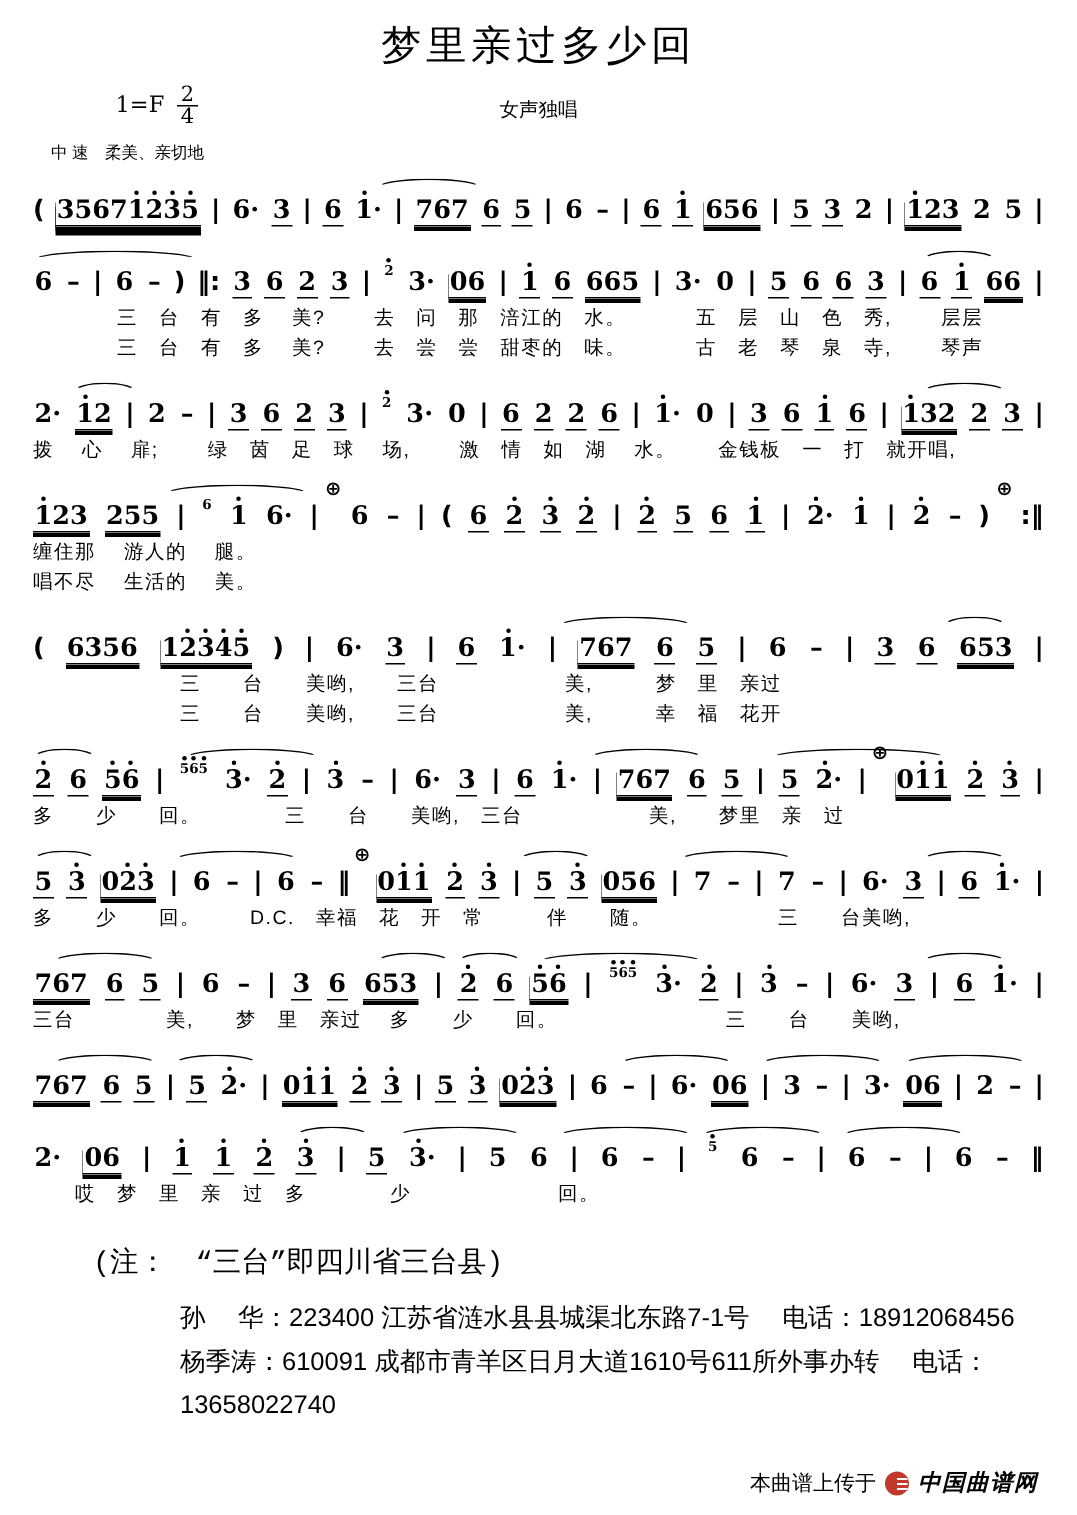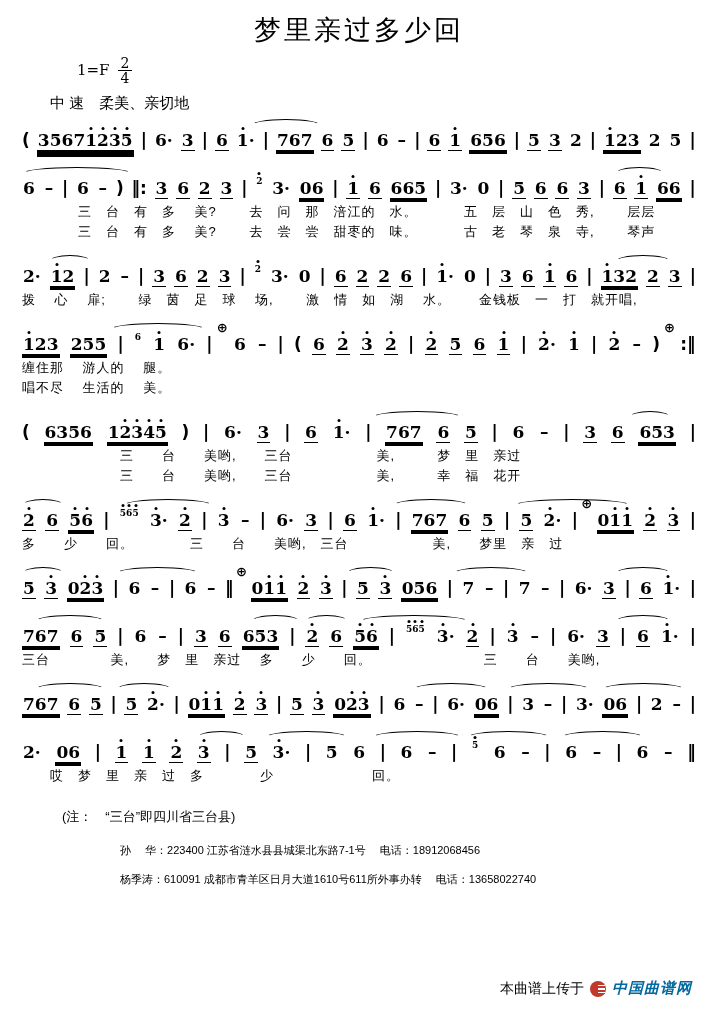--- a/index.html
+++ b/index.html
@@ -7,21 +7,21 @@
     width:718px;height:1010px;overflow:hidden;background:#fff;color:#000;
     font-family:"Liberation Sans",sans-serif;position:relative;
   }
   .page{padding:0 22px;}
   .title{text-align:center;font-size:27px;font-weight:normal;letter-spacing:3px;padding-top:12px;}
   .meta{position:relative;height:62px;margin-top:2px;font-size:14px;}
   .keyblock{position:absolute;left:12px;top:6px;font-family:"DejaVu Serif",serif;font-size:15px;margin-left:43px;}
   .frac{display:inline-block;text-align:center;vertical-align:middle;margin-left:8px;line-height:14px;font-size:14px;}
   .frac .ft{border-bottom:1px solid #000;padding:0 3px;display:block;}
   .frac .fb{display:block;}
-  .tempo{position:absolute;left:28px;top:44px;font-size:15px;text-align:center;}
+  .tempo{position:absolute;left:12px;top:44px;font-size:11px;text-align:center;}
   .subtitle{position:absolute;left:0;right:0;top:14px;text-align:center;font-size:13px;}
   .credits{position:absolute;right:18px;top:8px;text-align:right;font-size:14px;line-height:22px;}
   
   .sys{margin-top:12px;}
   .sys:first-child{margin-top:6px;}
   .notes{
     display:flex;justify-content:space-between;align-items:baseline;
     font-family:"DejaVu Serif",serif;font-weight:bold;font-size:17px;
     position:relative;height:24px;padding-top:12px;
   }
@@ -34,40 +34,41 @@
     width:3px;height:3px;border-radius:50%;background:#000;}
   .ad{font-weight:bold;}
   .dash{font-weight:bold;letter-spacing:0;}
   .bar{font-family:"DejaVu Sans",sans-serif;font-weight:bold;font-size:17px;}
   .grace{font-size:9px;transform:translateY(-10px);display:inline-block;}
   .codaw{position:relative;width:0;display:inline-block;}
   .coda{position:absolute;left:-6px;top:-30px;font-size:13px;font-weight:bold;font-family:"DejaVu Sans",sans-serif;}
   .arc{position:absolute;top:1px;height:11px;border:1.5px solid transparent;border-top-color:#000;
     border-radius:50%;pointer-events:none;}
   .lyr{font-size:13px;line-height:20px;white-space:pre;letter-spacing:1px;}
-  .footnote{margin-top:22px;padding-left:40px;font-size:13px;}
-  .contacts{margin-top:10px;padding-left:98px;font-size:11px;line-height:29px;}
+  .footnote{margin-top:22px;padding-left:40px;font-size:19px;font-family:Liberation Mono, monospace;}
+  .contacts{margin-top:10px;padding-left:98px;font-size:17px;line-height:29px;}
   .sitefoot{position:absolute;right:26px;bottom:12px;display:flex;align-items:center;gap:6px;font-size:14px;}
   .logo-ic{display:inline-block;width:16px;height:16px;border-radius:50%;background:#c0392b;position:relative;}
   .logo-ic::after{content:"";position:absolute;left:8px;top:4px;width:7px;height:9px;
     background:repeating-linear-gradient(#fff 0 1.5px,#c0392b 1.5px 3.5px);}
-  .logo-tx{color:#0369a1;font-weight:bold;font-size:15px;font-style:italic;letter-spacing:1px;}
+  .logo-tx{color:#000000;font-weight:bold;font-size:15px;font-style:italic;letter-spacing:1px;}
 </style>
 </head>
 <body>
 
 <div class="page">
   <div class="title">梦里亲过多少回</div>
   <div class="meta">
     <div class="keyblock">
       <span>1=F</span><span class="frac"><span class="ft">2</span><span class="fb">4</span></span>
     </div>
     <div class="tempo">
       <span>中 速</span>　<span>柔美、亲切地</span>
     </div>
+    <div class="subtitle">女声独唱</div>
   </div>
 
   <div id="score">
       <div class="sys">
         <div class="notes">
           <div class="arc" style="left: 34%; width: 10%;"></div>
           <span class="bar">(</span>
           <span class="note u3"><span class="ch">3</span><span class="ch">5</span><span class="ch">6</span><span class="ch">7</span><span class="ch hi">1</span><span class="ch hi">2</span><span class="ch hi">3</span><span class="ch hi">5</span></span>
           <span class="bar">|</span>
           <span class="note"><span class="ch">6</span><span class="ad">·</span></span>
@@ -321,20 +322,21 @@
           <span class="note"><span class="ch">7</span></span>
           <span class="note dash">–</span>
           <span class="bar">|</span>
           <span class="note"><span class="ch">6</span><span class="ad">·</span></span>
           <span class="note u1"><span class="ch">3</span></span>
           <span class="bar">|</span>
           <span class="note u1"><span class="ch">6</span></span>
           <span class="note"><span class="ch hi">1</span><span class="ad">·</span></span>
           <span class="bar">|</span>
         </div>
+        <div class="lyr">多　　少　　回。　　 D.C.　幸福　花　开　常　　　伴　　随。　　　　　　三　　台美哟,</div>
       </div>
       <div class="sys">
         <div class="notes">
           <div class="arc" style="left: 2%; width: 10%;"></div>
           <div class="arc" style="left: 34%; width: 7%;"></div>
           <div class="arc" style="left: 42%; width: 6%;"></div>
           <div class="arc" style="left: 50%; width: 16%;"></div>
           <div class="arc" style="left: 88%; width: 8%;"></div>
           <span class="note u2"><span class="ch">7</span><span class="ch">6</span><span class="ch">7</span></span>
           <span class="note u1"><span class="ch">6</span></span>

